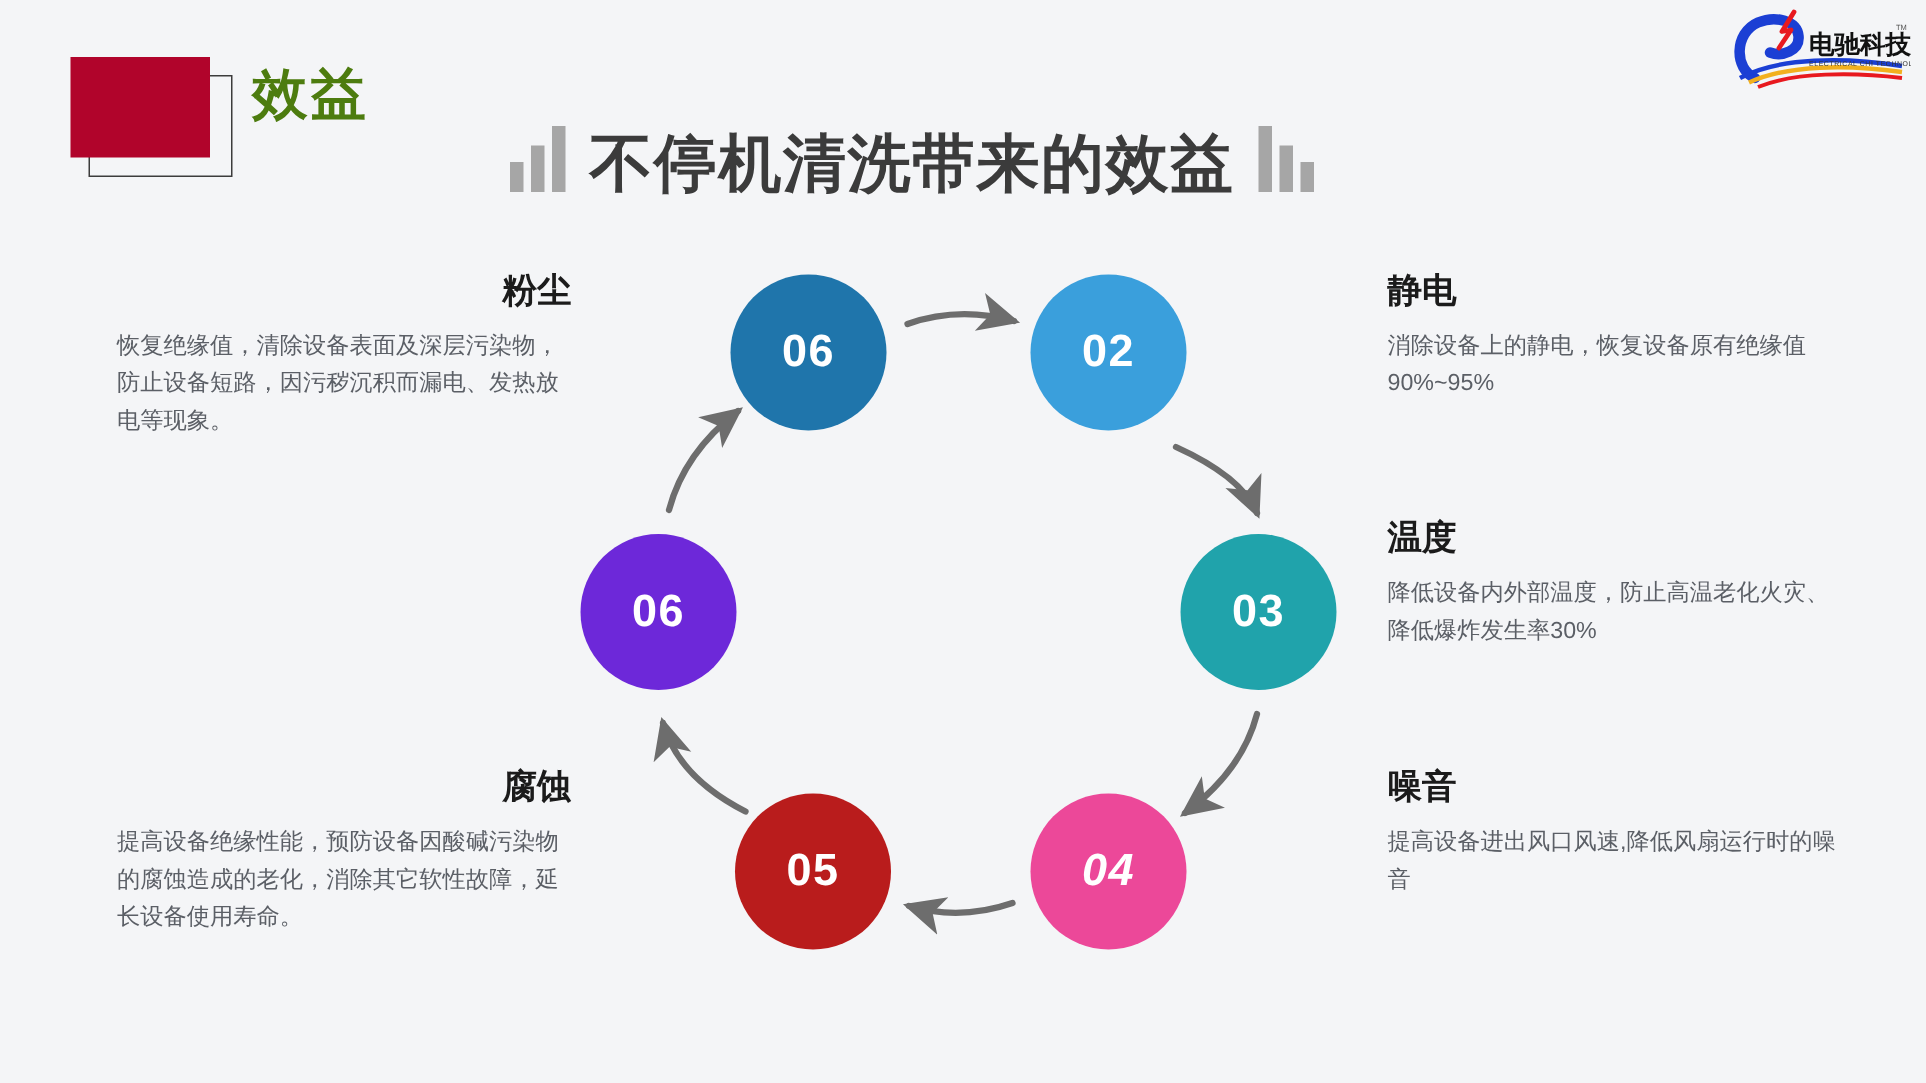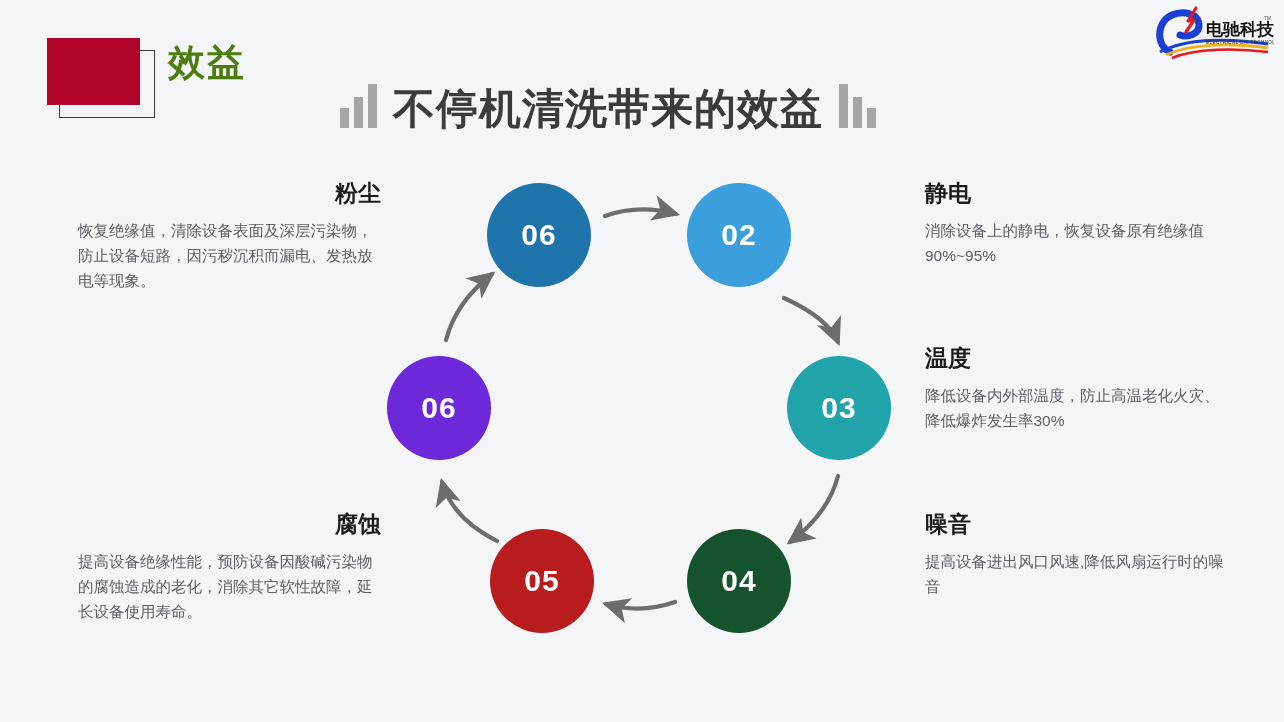--- a/index.html
+++ b/index.html
@@ -56,21 +56,21 @@
   .arrow-layer{ position:absolute; left:0; top:0; width:1284px; height:572px; }
 
   .node{
     position:absolute; border-radius:50%;
     display:flex; align-items:center; justify-content:center;
     color:#ffffff; font-size:30px; font-weight:700; letter-spacing:1px;
   }
   .node-01{ left:487px; top:33px; width:104px; height:104px; background:#1f75ab; }
   .node-02{ left:687px; top:33px; width:104px; height:104px; background:#3a9fdc; }
   .node-03{ left:787px; top:206px; width:104px; height:104px; background:#20a3ab; }
-  .node-04{ left:687px; top:379px; width:104px; height:104px; background:#14532d; }
+  .node-04{ left:687px; top:379px; width:104px; height:104px; background:#ec4899;font-style:italic; }
   .node-05{ left:490px; top:379px; width:104px; height:104px; background:#b91c1c; }
   .node-06{ left:387px; top:206px; width:104px; height:104px; background:#6d28d9; }
 
   
   .block{ position:absolute; width:305px; }
   .block .b-title{
     font-size:23px; font-weight:700; color:#1b1b1b; line-height:1;
     margin-bottom:13px;
   }
   .block .b-body{

